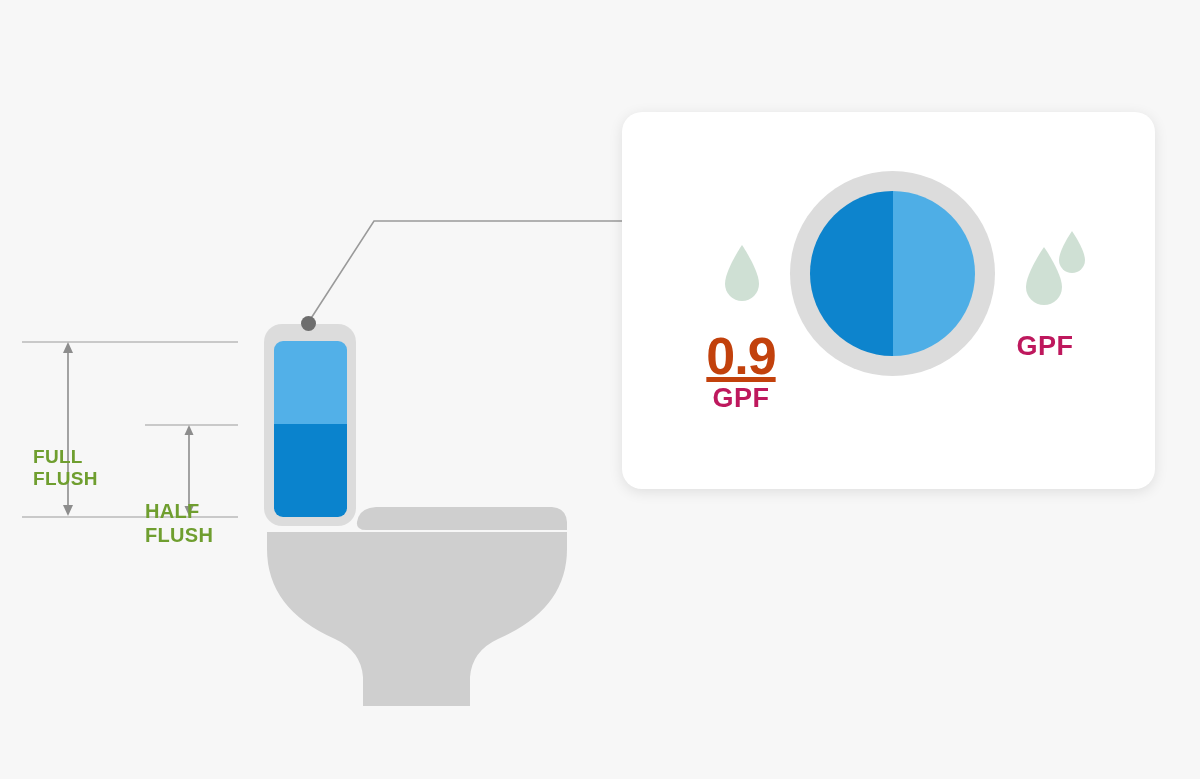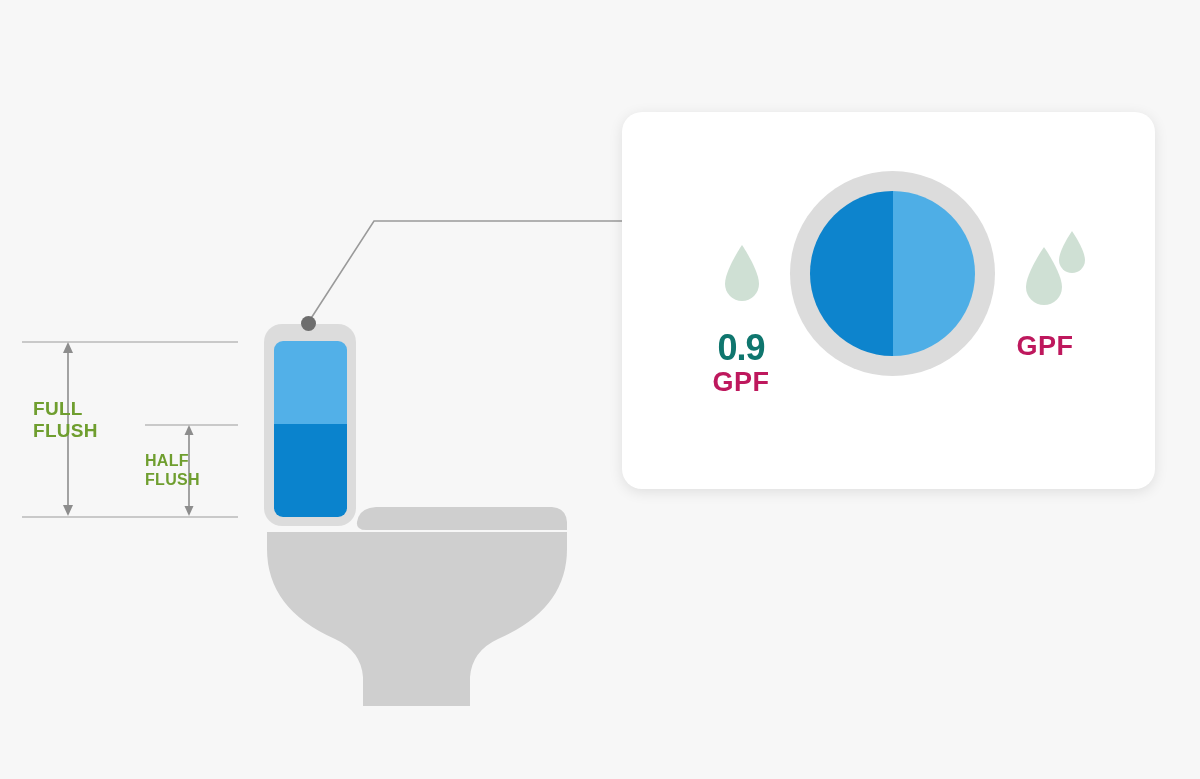--- a/index.html
+++ b/index.html
@@ -28,23 +28,24 @@
     height: 2px;
     background: #c9c9c9;
   }
   .dimlabel {
     position: absolute;
     color: #6f9e2f;
     font-weight: bold;
     letter-spacing: 0.3px;
     line-height: 1.18;
     white-space: pre-line;
+    margin-top: 48px;
   }
   #full-flush-label { left: 33px; top: 398px; font-size: 19px; }
-  #half-flush-label { left: 145px; top: 452px; font-size: 16px; }
+  #half-flush-label { left: 145px; top: 452px; font-size: 20px; }
 
   
   #tank-shell {
     position: absolute;
     left: 264px; top: 324px;
     width: 92px; height: 202px;
     background: #dcdcdc;
     border-radius: 18px;
   }
   #tank-water {
@@ -105,25 +106,26 @@
   }
   #gauge-right-half {
     position: absolute;
     right: 0; top: 0;
     width: 50%; height: 100%;
     background: #4eaee6;
   }
 
   .gpf-group { position: absolute; text-align: center; }
   .gpf-value {
-    color: #0f766e;
+    color: #c2410c;
     font-weight: bold;
-    font-size: 36px;
+    font-size: 52px;
     line-height: 1;
     letter-spacing: -1px;
+    text-decoration: underline;
   }
   .gpf-unit {
     color: #be185d;
     font-weight: bold;
     font-size: 27px;
     line-height: 1.25;
     letter-spacing: 0.5px;
   }
   #gpf-left-group  { left: 676px; top: 330px; width: 130px; }
   #gpf-right-group { left: 980px; top: 330px; width: 130px; }

